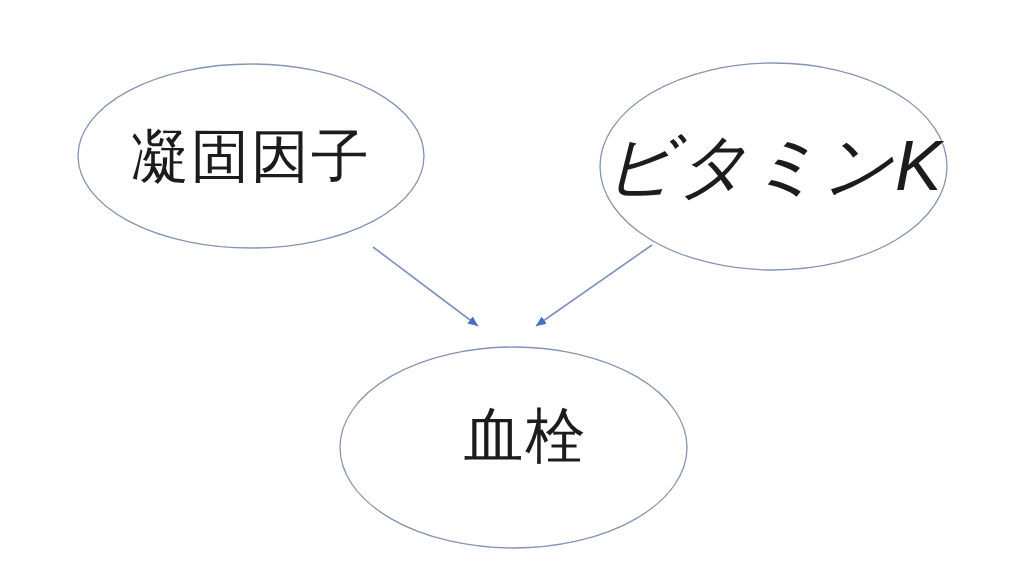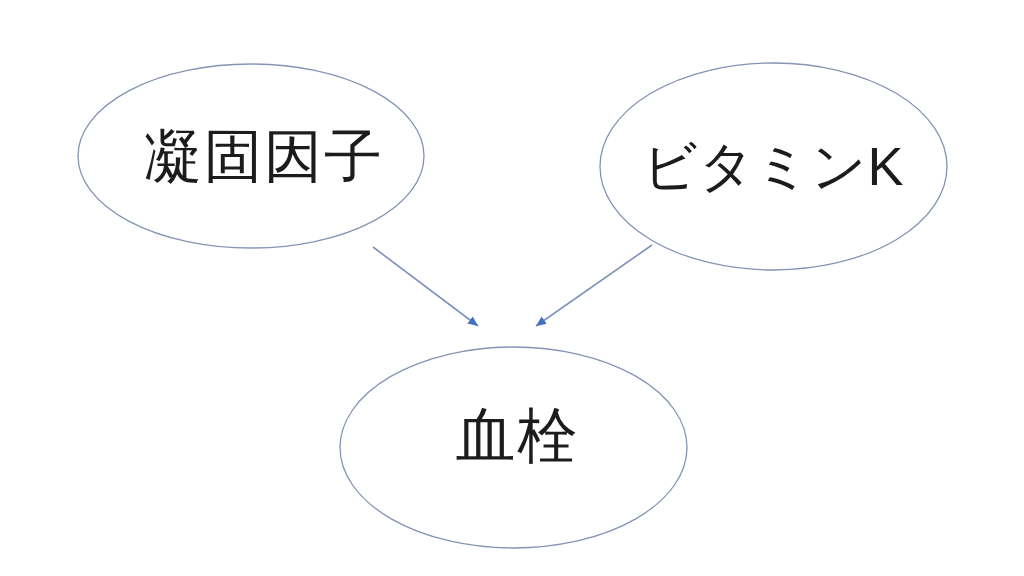--- a/index.html
+++ b/index.html
@@ -26,39 +26,40 @@
     position: absolute;
     display: flex;
     flex-direction: column;
     align-items: center;
     justify-content: center;
     text-align: center;
     color: #1c1c1c;
     pointer-events: none;
   }
   .label-coagulation {
-    left: 91px;
+    left: 78px;
     top: 64px;
     width: 346px;
     height: 184px;
     font-size: 58px;
     letter-spacing: 2px;
     line-height: 1.1;
   }
   .label-vitamin-k {
     left: 600px;
     top: 63px;
     width: 347px;
     height: 207px;
-    font-size: 54px;
+    font-size: 70px;
     letter-spacing: 1px;
     line-height: 1.1;
+    font-style: italic;
   }
   .label-thrombus {
-    left: 344px;
+    left: 352px;
     top: 347px;
     width: 347px;
     height: 201px;
     transform: translateY(-12px);
   }
   .label-thrombus .main-text {
     font-size: 60px;
     line-height: 1.15;
     letter-spacing: 2px;
   }

